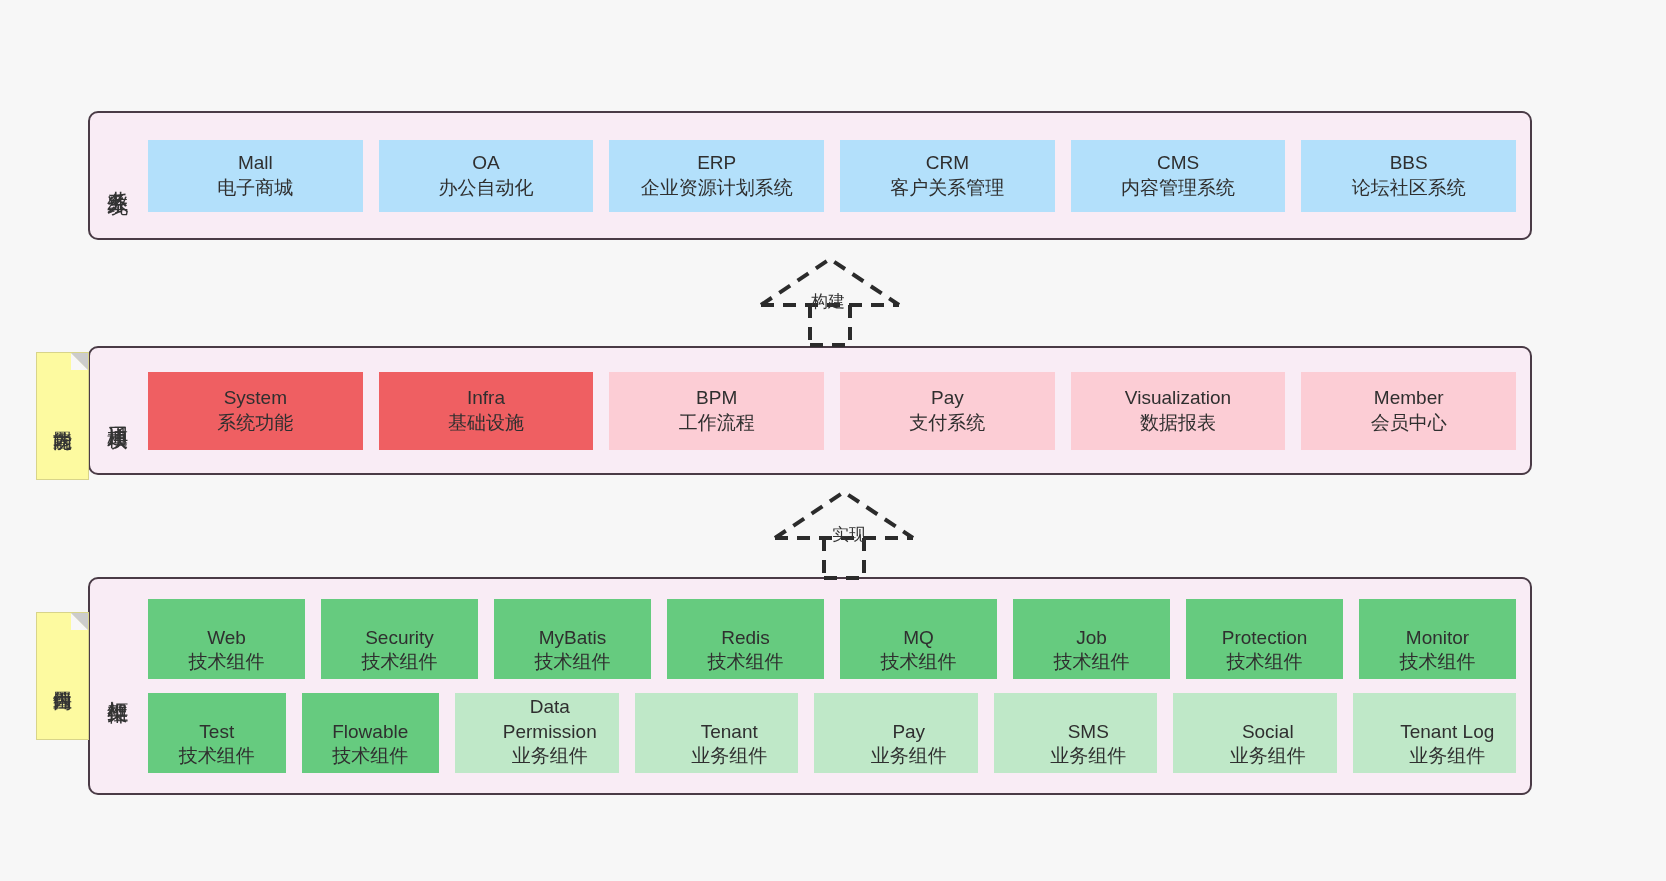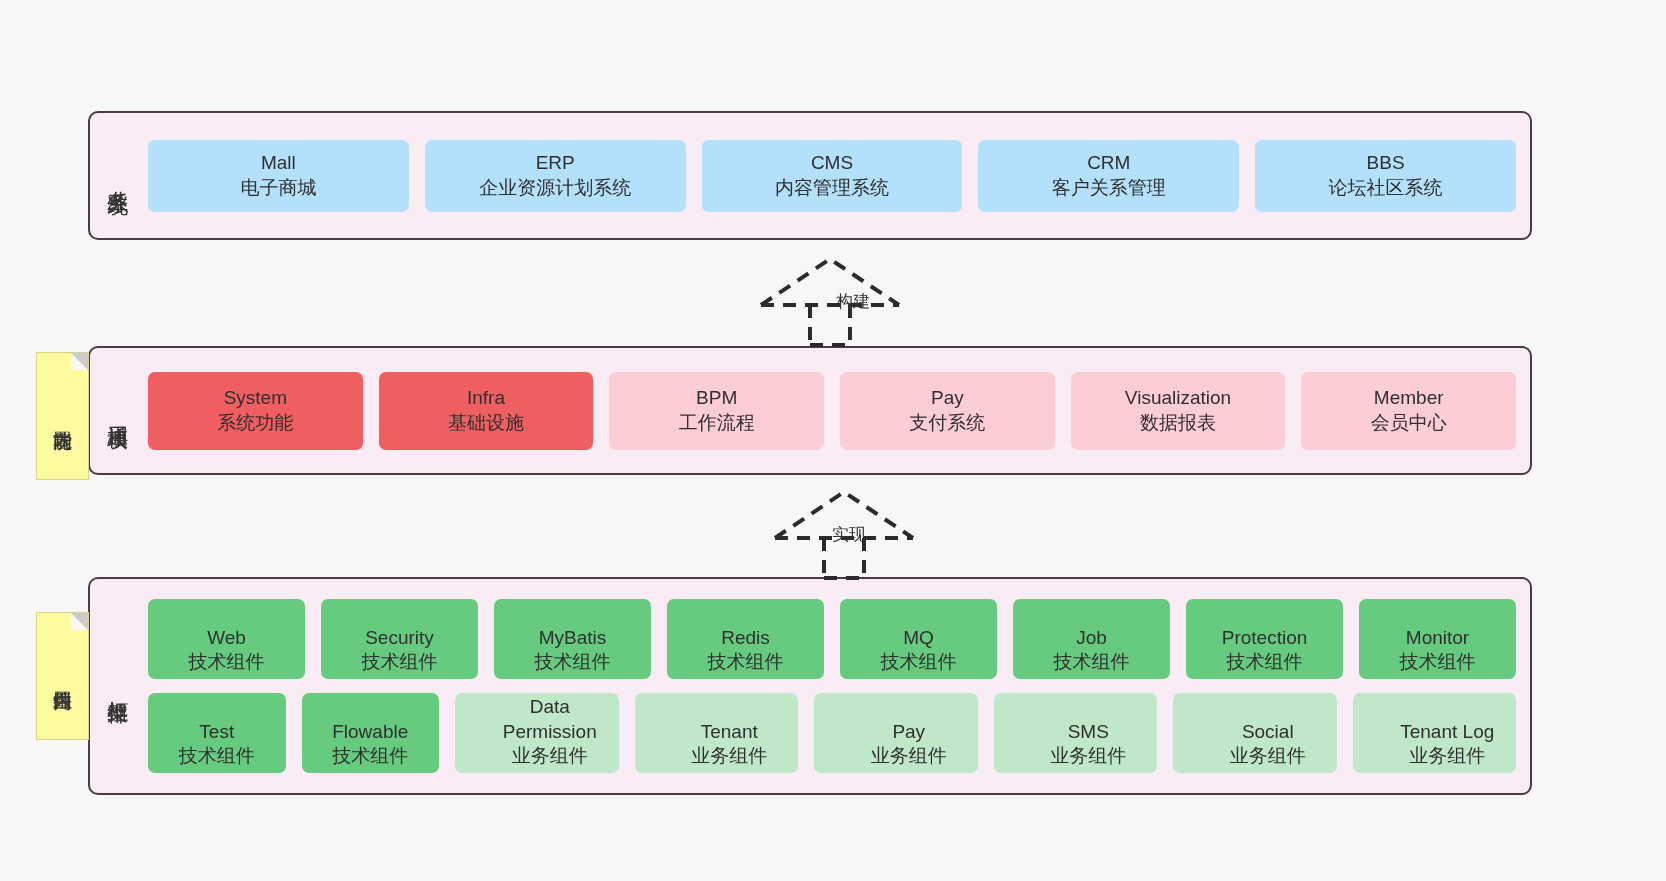--- a/index.html
+++ b/index.html
@@ -44,21 +44,21 @@
     justify-content:center;
     gap:14px;
     padding:0 14px 0 10px;
   }
   .row{
     display:flex;
     gap:16px;
   }
   .card{
     flex:1 1 0;
-    border-radius:7px;
+    border-radius:0;
     display:flex;
     flex-direction:column;
     align-items:center;
     justify-content:center;
     text-align:center;
     font-size:19px;
     line-height:1.30;
     color:#2f2f2f;
     box-sizing:border-box;
     padding:4px 6px;
@@ -125,47 +125,51 @@
   #arrow-build{left:755px;top:255px;width:150px;height:92px;}
   #arrow-impl {left:769px;top:488px;width:150px;height:92px;}
   .arrow-wrap svg{display:block;overflow:visible;}
   .arrow-label{
     position:absolute;
     font-size:17px;
     color:#333;
     background:transparent;
     white-space:nowrap;
   }
-  #arrow-build .arrow-label{left:81px;top:35px;}
+  #arrow-build .arrow-label{left:56px;top:35px;}
   #arrow-impl  .arrow-label{left:63px;top:35px;}
 </style>
 </head>
 <body>
 
 <div class="canvas">
 
   <div class="layer" id="layer-business">
     <div class="layer-title">业务系统</div>
     <div class="layer-body">
       <div class="row">
         <div class="card c-blue">
           <span class="en">Mall</span>
           <span class="cn">电子商城</span>
         </div>
         <div class="card c-blue">
+          <span class="en">OA</span>
+          <span class="cn">办公自动化</span>
+        </div>
+        <div class="card c-blue">
           <span class="en">ERP</span>
           <span class="cn">企业资源计划系统</span>
         </div>
         <div class="card c-blue">
+          <span class="en">CRM</span>
+          <span class="cn">客户关系管理</span>
+        </div>
+        <div class="card c-blue">
           <span class="en">CMS</span>
           <span class="cn">内容管理系统</span>
-        </div>
-        <div class="card c-blue">
-          <span class="en">CRM</span>
-          <span class="cn">客户关系管理</span>
         </div>
         <div class="card c-blue">
           <span class="en">BBS</span>
           <span class="cn">论坛社区系统</span>
         </div>
       </div>
     </div>
   </div>
 
   <div class="arrow-wrap" id="arrow-build">

